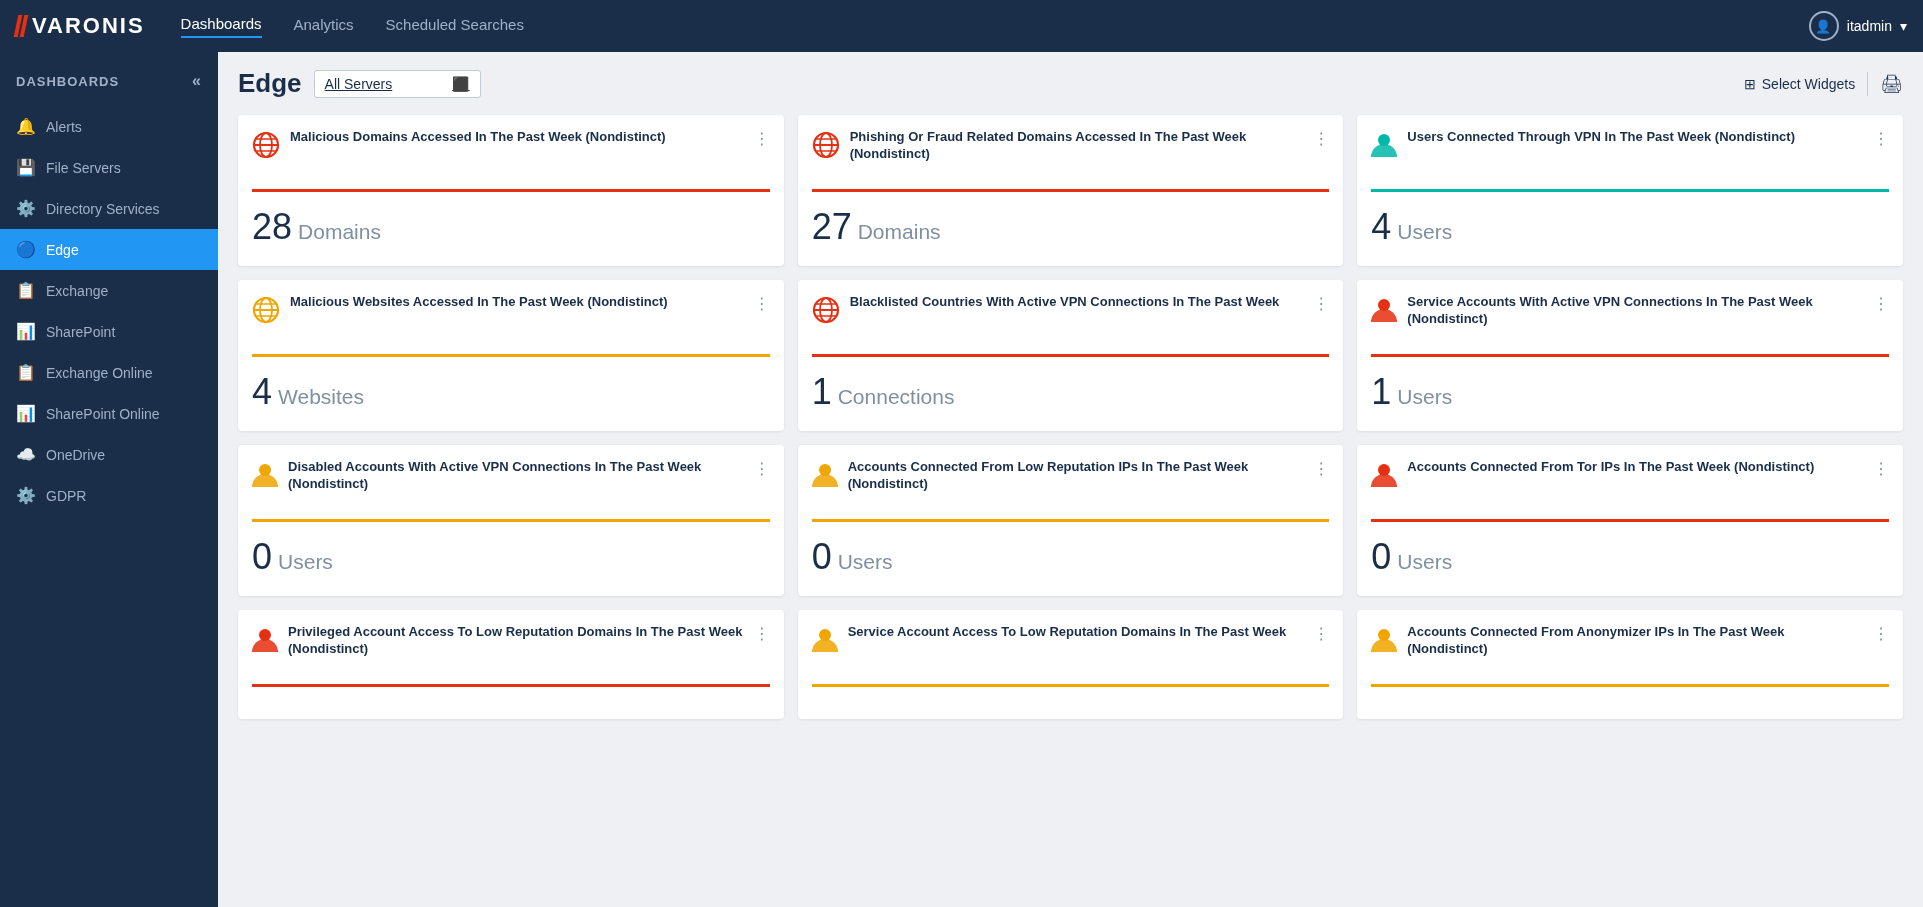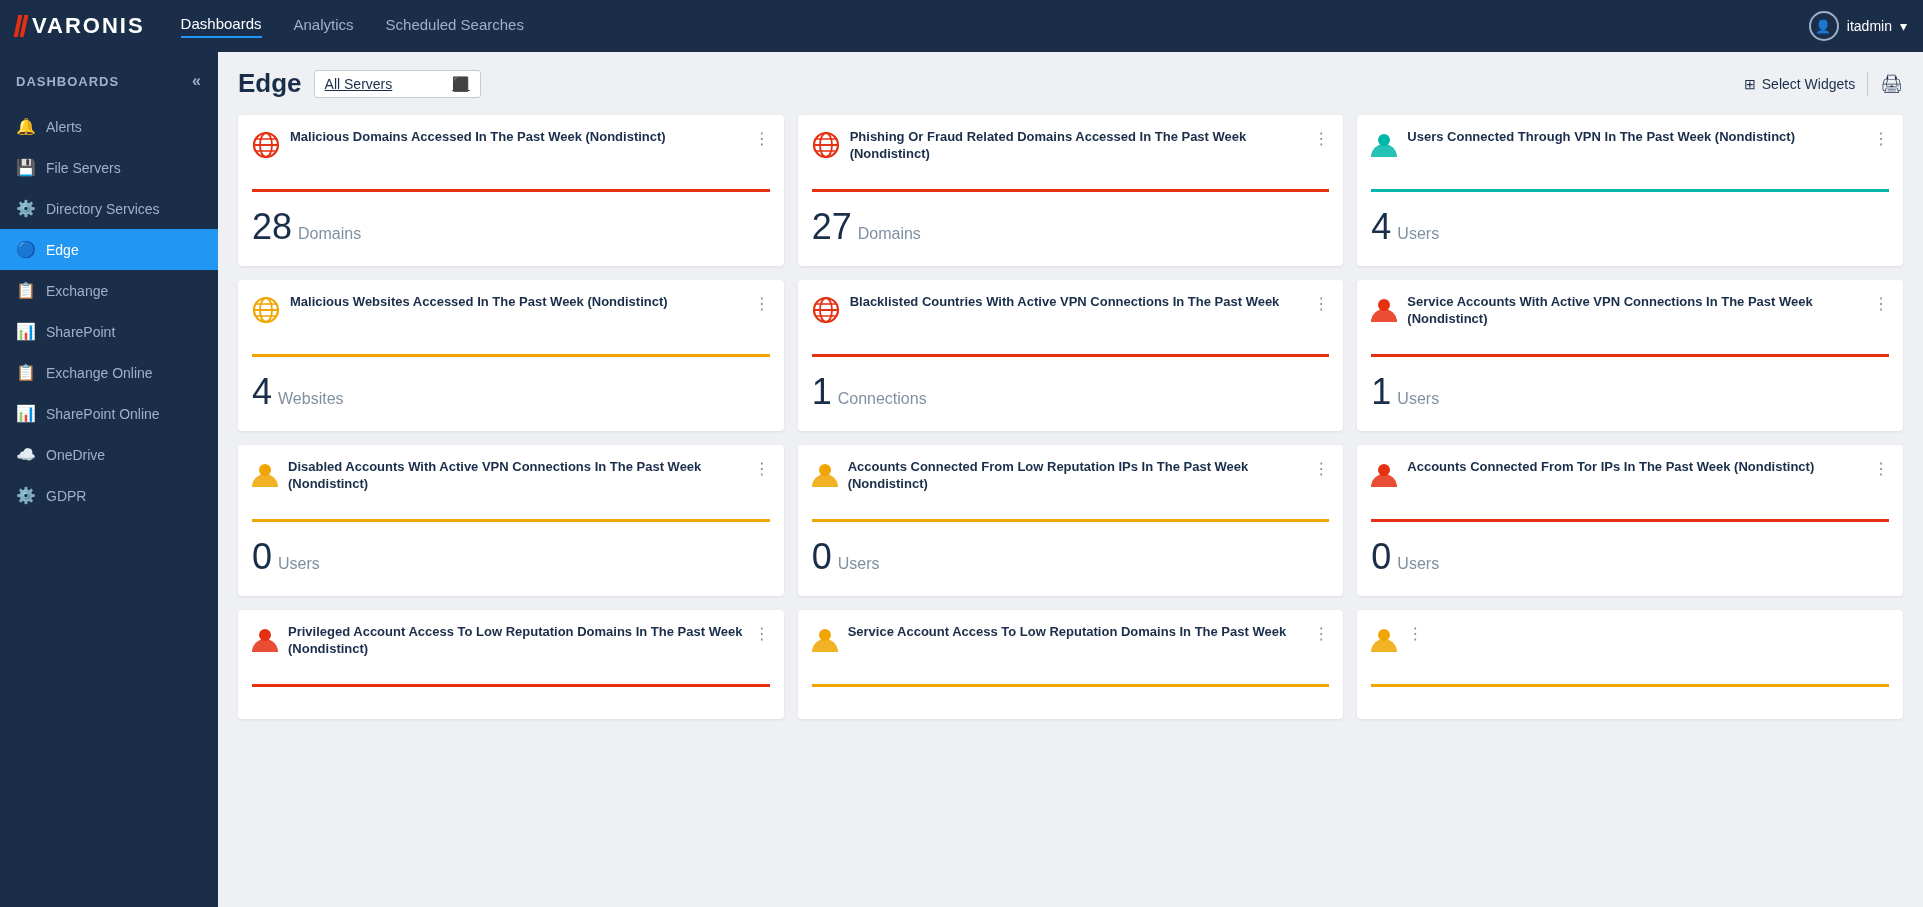--- a/index.html
+++ b/index.html
@@ -215,21 +215,21 @@
     }
     .widget-body {
       padding: 14px 14px 18px 14px;
     }
     .widget-count {
       font-size: 36px;
       font-weight: normal;
       color: #1a2e4a;
     }
     .widget-unit {
-      font-size: 16px;
+      font-size: 21px;
       color: #8090a0;
       margin-left: 6px;
       text-align: center;
     }
 
     
     .logo-shape {
       display: inline-flex;
       align-items: center;
     }
@@ -507,20 +507,21 @@
     <div class="widget-body">
       
     </div>
   </div>
         <div class="widget-card">
     <div class="widget-header">
       <span class="widget-icon"><svg width="26" height="28" viewBox="0 0 26 28" fill="none" xmlns="http://www.w3.org/2000/svg">
     <circle cx="13" cy="9" r="6" fill="#f0a500"></circle>
     <path d="M1 26c0-6.627 5.373-12 12-12s12 5.373 12 12" stroke="#f0a500" stroke-width="2.2" fill="#f0a500" opacity="0.85"></path>
   </svg></span>
+      <span class="widget-title">Accounts Connected From Anonymizer IPs In The Past Week (Nondistinct)</span>
       <span class="widget-menu">⋮</span>
     </div>
     <div class="widget-bar" style="background:#f0a500;"></div>
     <div class="widget-body">
       
     </div>
   </div>
       </div>
 
   </main>

